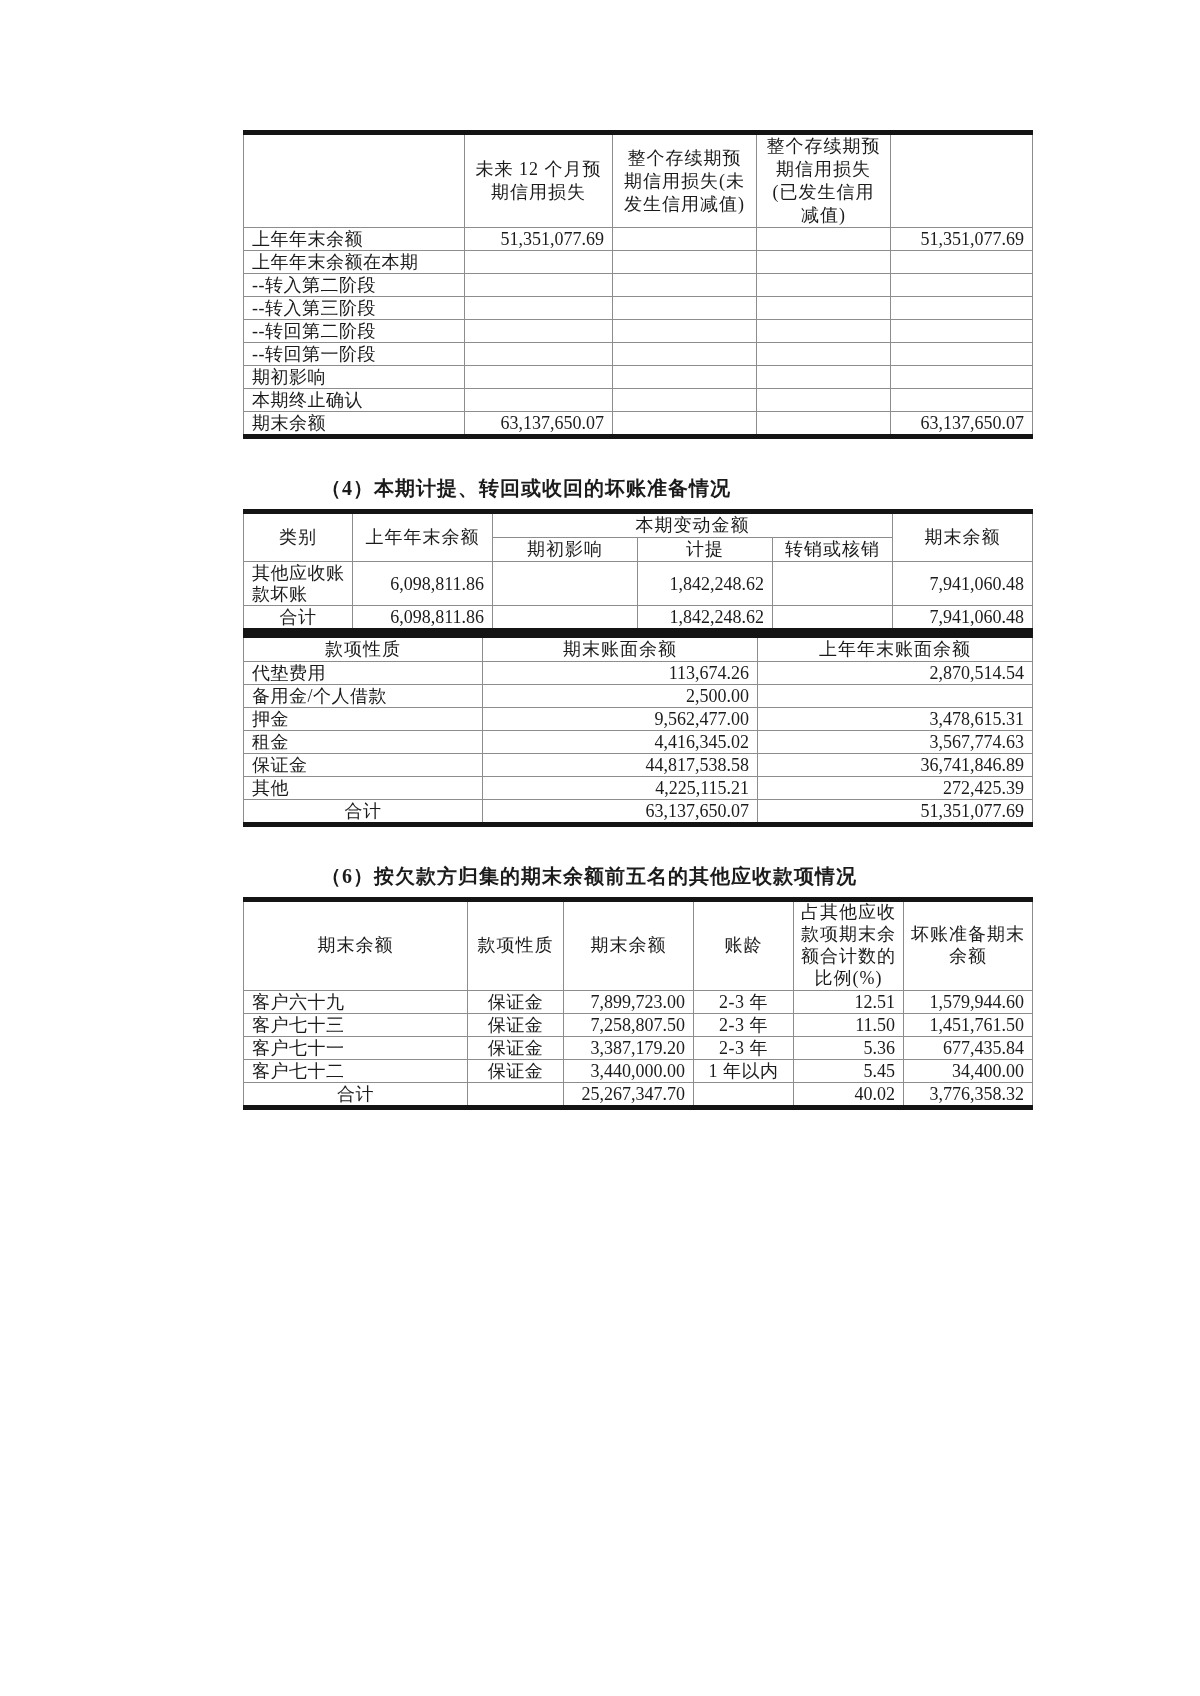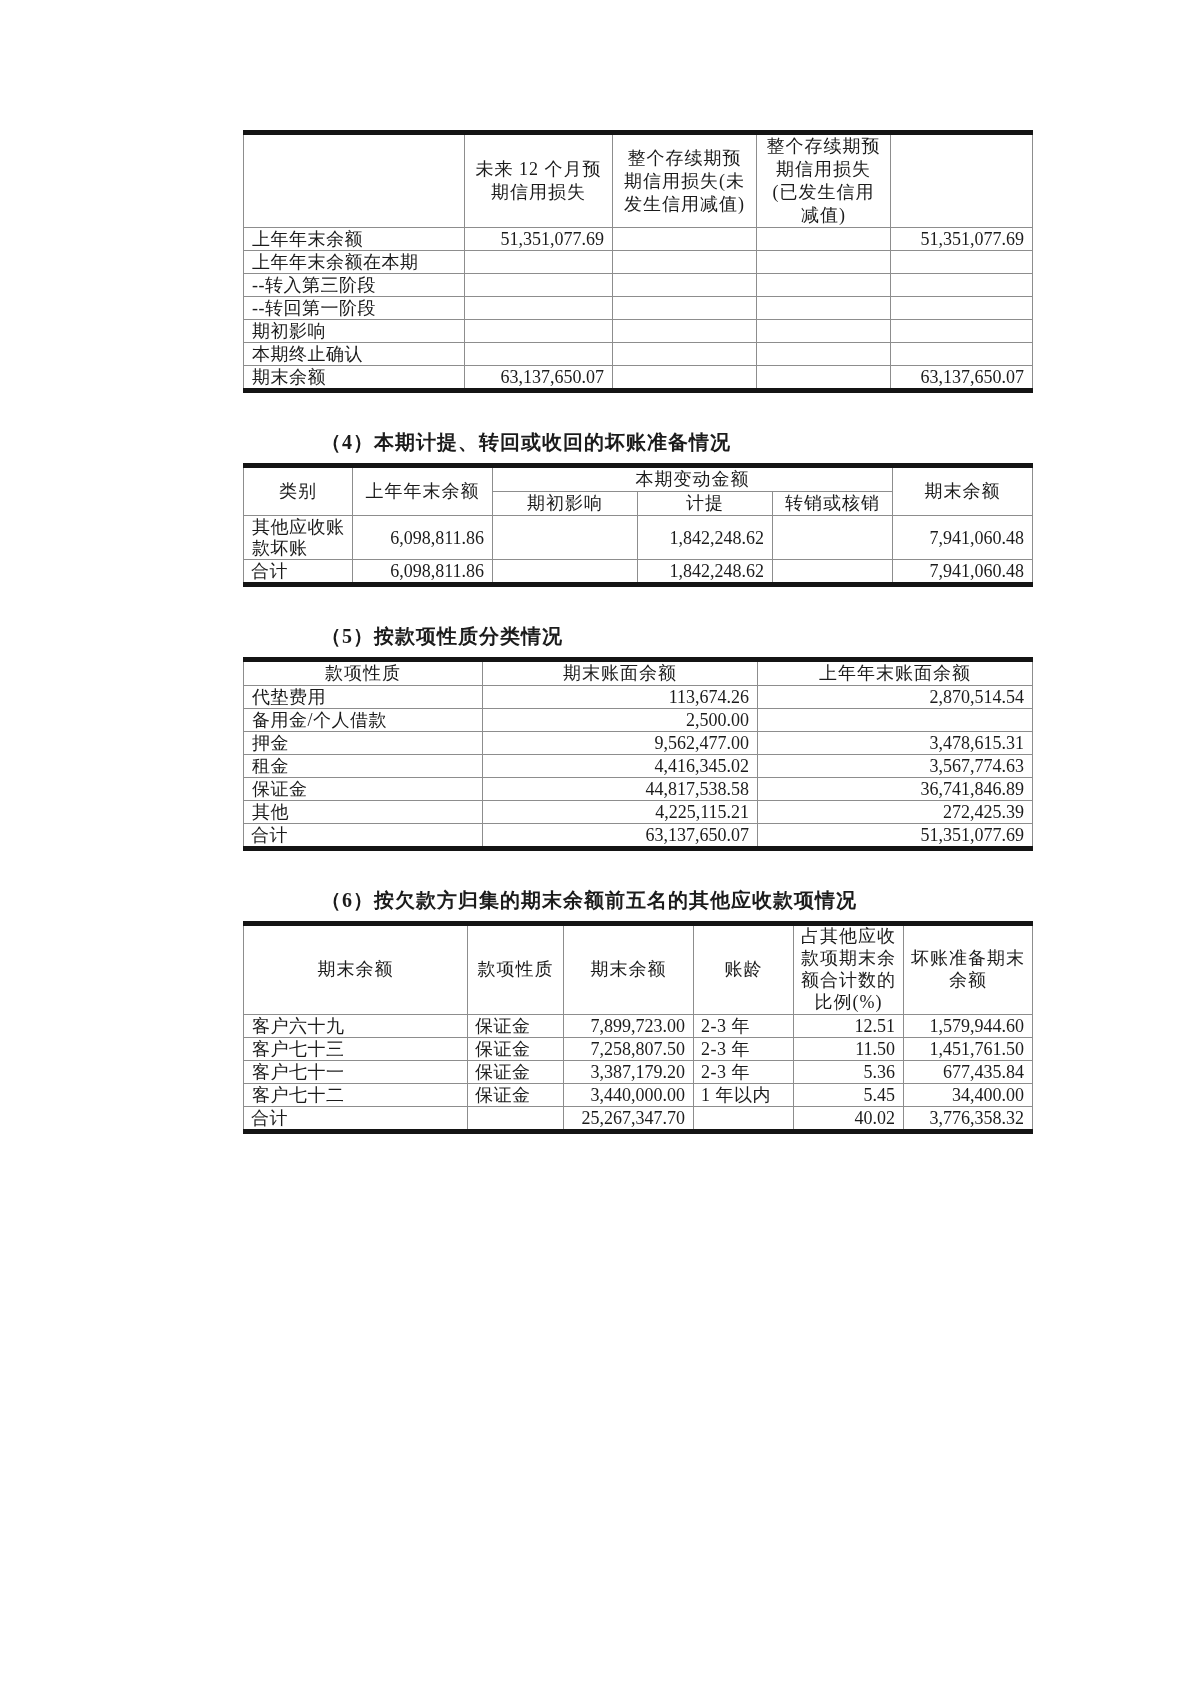--- a/index.html
+++ b/index.html
@@ -31,21 +31,21 @@
   }
   th { text-align: center; line-height: 1.28; letter-spacing: 1px; }
   td { height: 22px; line-height: 22px; letter-spacing: 0.5px; }
 
   .t1 thead th { height: 94px; }
   .t2 .hrow th { height: 21px; }
   .t4 thead th { height: 86px; line-height: 1.22; }
 
   .lbl { text-align: left; padding-left: 8px; }
   .num { text-align: right; padding-right: 8px; letter-spacing: 0; }
-  .ctr { text-align: left; }
+  .ctr { text-align: center; }
   .twoline { height: 44px; line-height: 21px; }
 
   .sec-heading {
     margin: 36px 0 8px 78px;
     font-size: 20px;
     line-height: 26px;
     font-weight: bold;
     letter-spacing: 1px;
     font-family: Liberation Serif, serif;
   }
@@ -83,21 +83,35 @@
           <td class="num">51,351,077.69</td>
         </tr>
         <tr>
           <td class="lbl">上年年末余额在本期</td>
           <td class="num"></td>
           <td class="num"></td>
           <td class="num"></td>
           <td class="num"></td>
         </tr>
         <tr>
+          <td class="lbl">--转入第二阶段</td>
+          <td class="num"></td>
+          <td class="num"></td>
+          <td class="num"></td>
+          <td class="num"></td>
+        </tr>
+        <tr>
           <td class="lbl">--转入第三阶段</td>
+          <td class="num"></td>
+          <td class="num"></td>
+          <td class="num"></td>
+          <td class="num"></td>
+        </tr>
+        <tr>
+          <td class="lbl">--转回第二阶段</td>
           <td class="num"></td>
           <td class="num"></td>
           <td class="num"></td>
           <td class="num"></td>
         </tr>
         <tr>
           <td class="lbl">--转回第一阶段</td>
           <td class="num"></td>
           <td class="num"></td>
           <td class="num"></td>
@@ -163,21 +177,20 @@
           <td class="ctr">合计</td>
           <td class="num">6,098,811.86</td>
           <td class="num"></td>
           <td class="num">1,842,248.62</td>
           <td class="num"></td>
           <td class="num">7,941,060.48</td>
         </tr>
       </tbody>
     </table>
 
-    <div class="sec-heading">（5）按款项性质分类情况</div>
     <table class="t3">
       <colgroup>
         <col style="width:239px">
           <col style="width:275px">
           <col style="width:275px">
       </colgroup>
       <thead>
         <tr>
           <th>款项性质</th>
           <th>期末账面余额</th>

